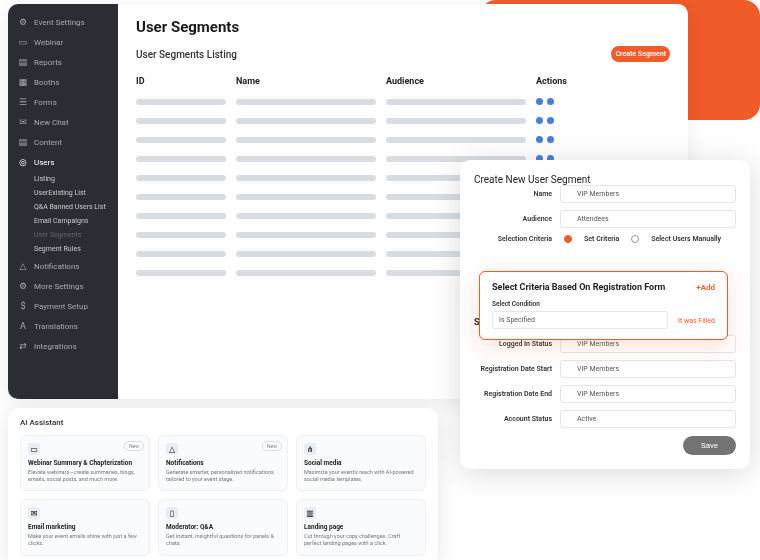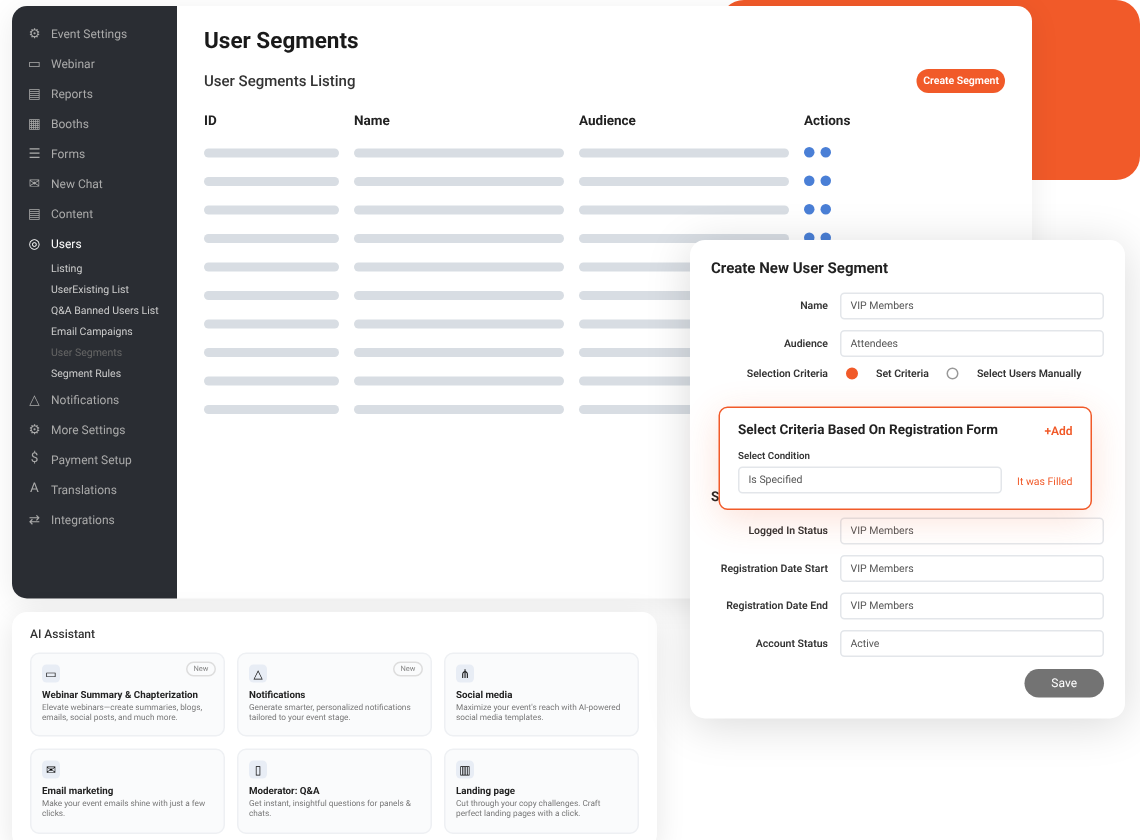--- a/index.html
+++ b/index.html
@@ -18,24 +18,24 @@
   .listing-row { display: flex; justify-content: space-between; align-items: center; margin-bottom: 8px; }
   .listing-title { font-size: 10px; font-weight: 500; color: #333; }
   .btn-primary { background: #f15a29; color: #fff; border: none; border-radius: 12px; padding: 4px 4px; font-size: 7px; font-weight: 600; cursor: pointer; }
   .table-head { display: grid; grid-template-columns: 90px 140px 140px 90px; gap: 10px; padding: 6px 0; font-size: 9px; font-weight: 700; color: #222; }
   .table-row { display: grid; grid-template-columns: 90px 140px 140px 90px; gap: 10px; padding: 6px 0; align-items: center; }
   .skel { height: 6px; background: #d8dde3; border-radius: 3px; }
   .dots { display: flex; gap: 4px; }
   .dot { width: 7px; height: 7px; border-radius: 50%; background: #4a7fd6; }
 
   .form-panel { position: absolute; right: 10px; top: 160px; width: 290px; background: #fff; border-radius: 10px; box-shadow: 0 4px 30px rgba(0,0,0,0.15); padding: 14px; z-index: 3; }
-  .form-title { font-size: 10px; font-weight: 700; color: #222; margin-bottom: 10px; }
+  .form-title { font-size: 10px; font-weight: 400; color: #222; }
   .form-row { display: flex; align-items: center; gap: 8px; margin-bottom: 7px; }
   .form-label { width: 78px; text-align: right; font-size: 7px; font-weight: 600; color: #333; }
-  .form-input { flex: 1; border: 1px solid #e3e6ea; border-radius: 3px; padding: 4px 6px; font-size: 7px; color: #555; }
+  .form-input { flex: 1; border: 1px solid #e3e6ea; border-radius: 3px; padding: 4px 16px; font-size: 7px; color: #555; }
   .radio-row { display: flex; align-items: center; gap: 12px; margin-bottom: 10px; margin-top: 4px; }
   .radio-label { font-size: 7px; font-weight: 600; color: #333; }
   .radio { width: 8px; height: 8px; border-radius: 50%; border: 1px solid #999; display: inline-block; }
   .radio.checked { background: #f15a29; border-color: #f15a29; }
   .section-title { font-size: 9px; font-weight: 700; color: #222; margin-top: 6px; margin-bottom: 8px; }
   .save-row { display: flex; justify-content: flex-end; margin-top: 8px; }
   .btn-save { background: #737373; color: #fff; border: none; border-radius: 12px; padding: 5px 18px; font-size: 8px; font-weight: 400; cursor: pointer; }
 
   .criteria-card { position: absolute; right: 32px; top: 271px; width: 249px; background: #fff; border: 1.5px solid #f15a29; border-radius: 6px; padding: 10px 12px; z-index: 5; box-shadow: 0 6px 24px rgba(241,90,41,0.18); }
   .criteria-head { display: flex; justify-content: space-between; align-items: center; margin-bottom: 8px; }

